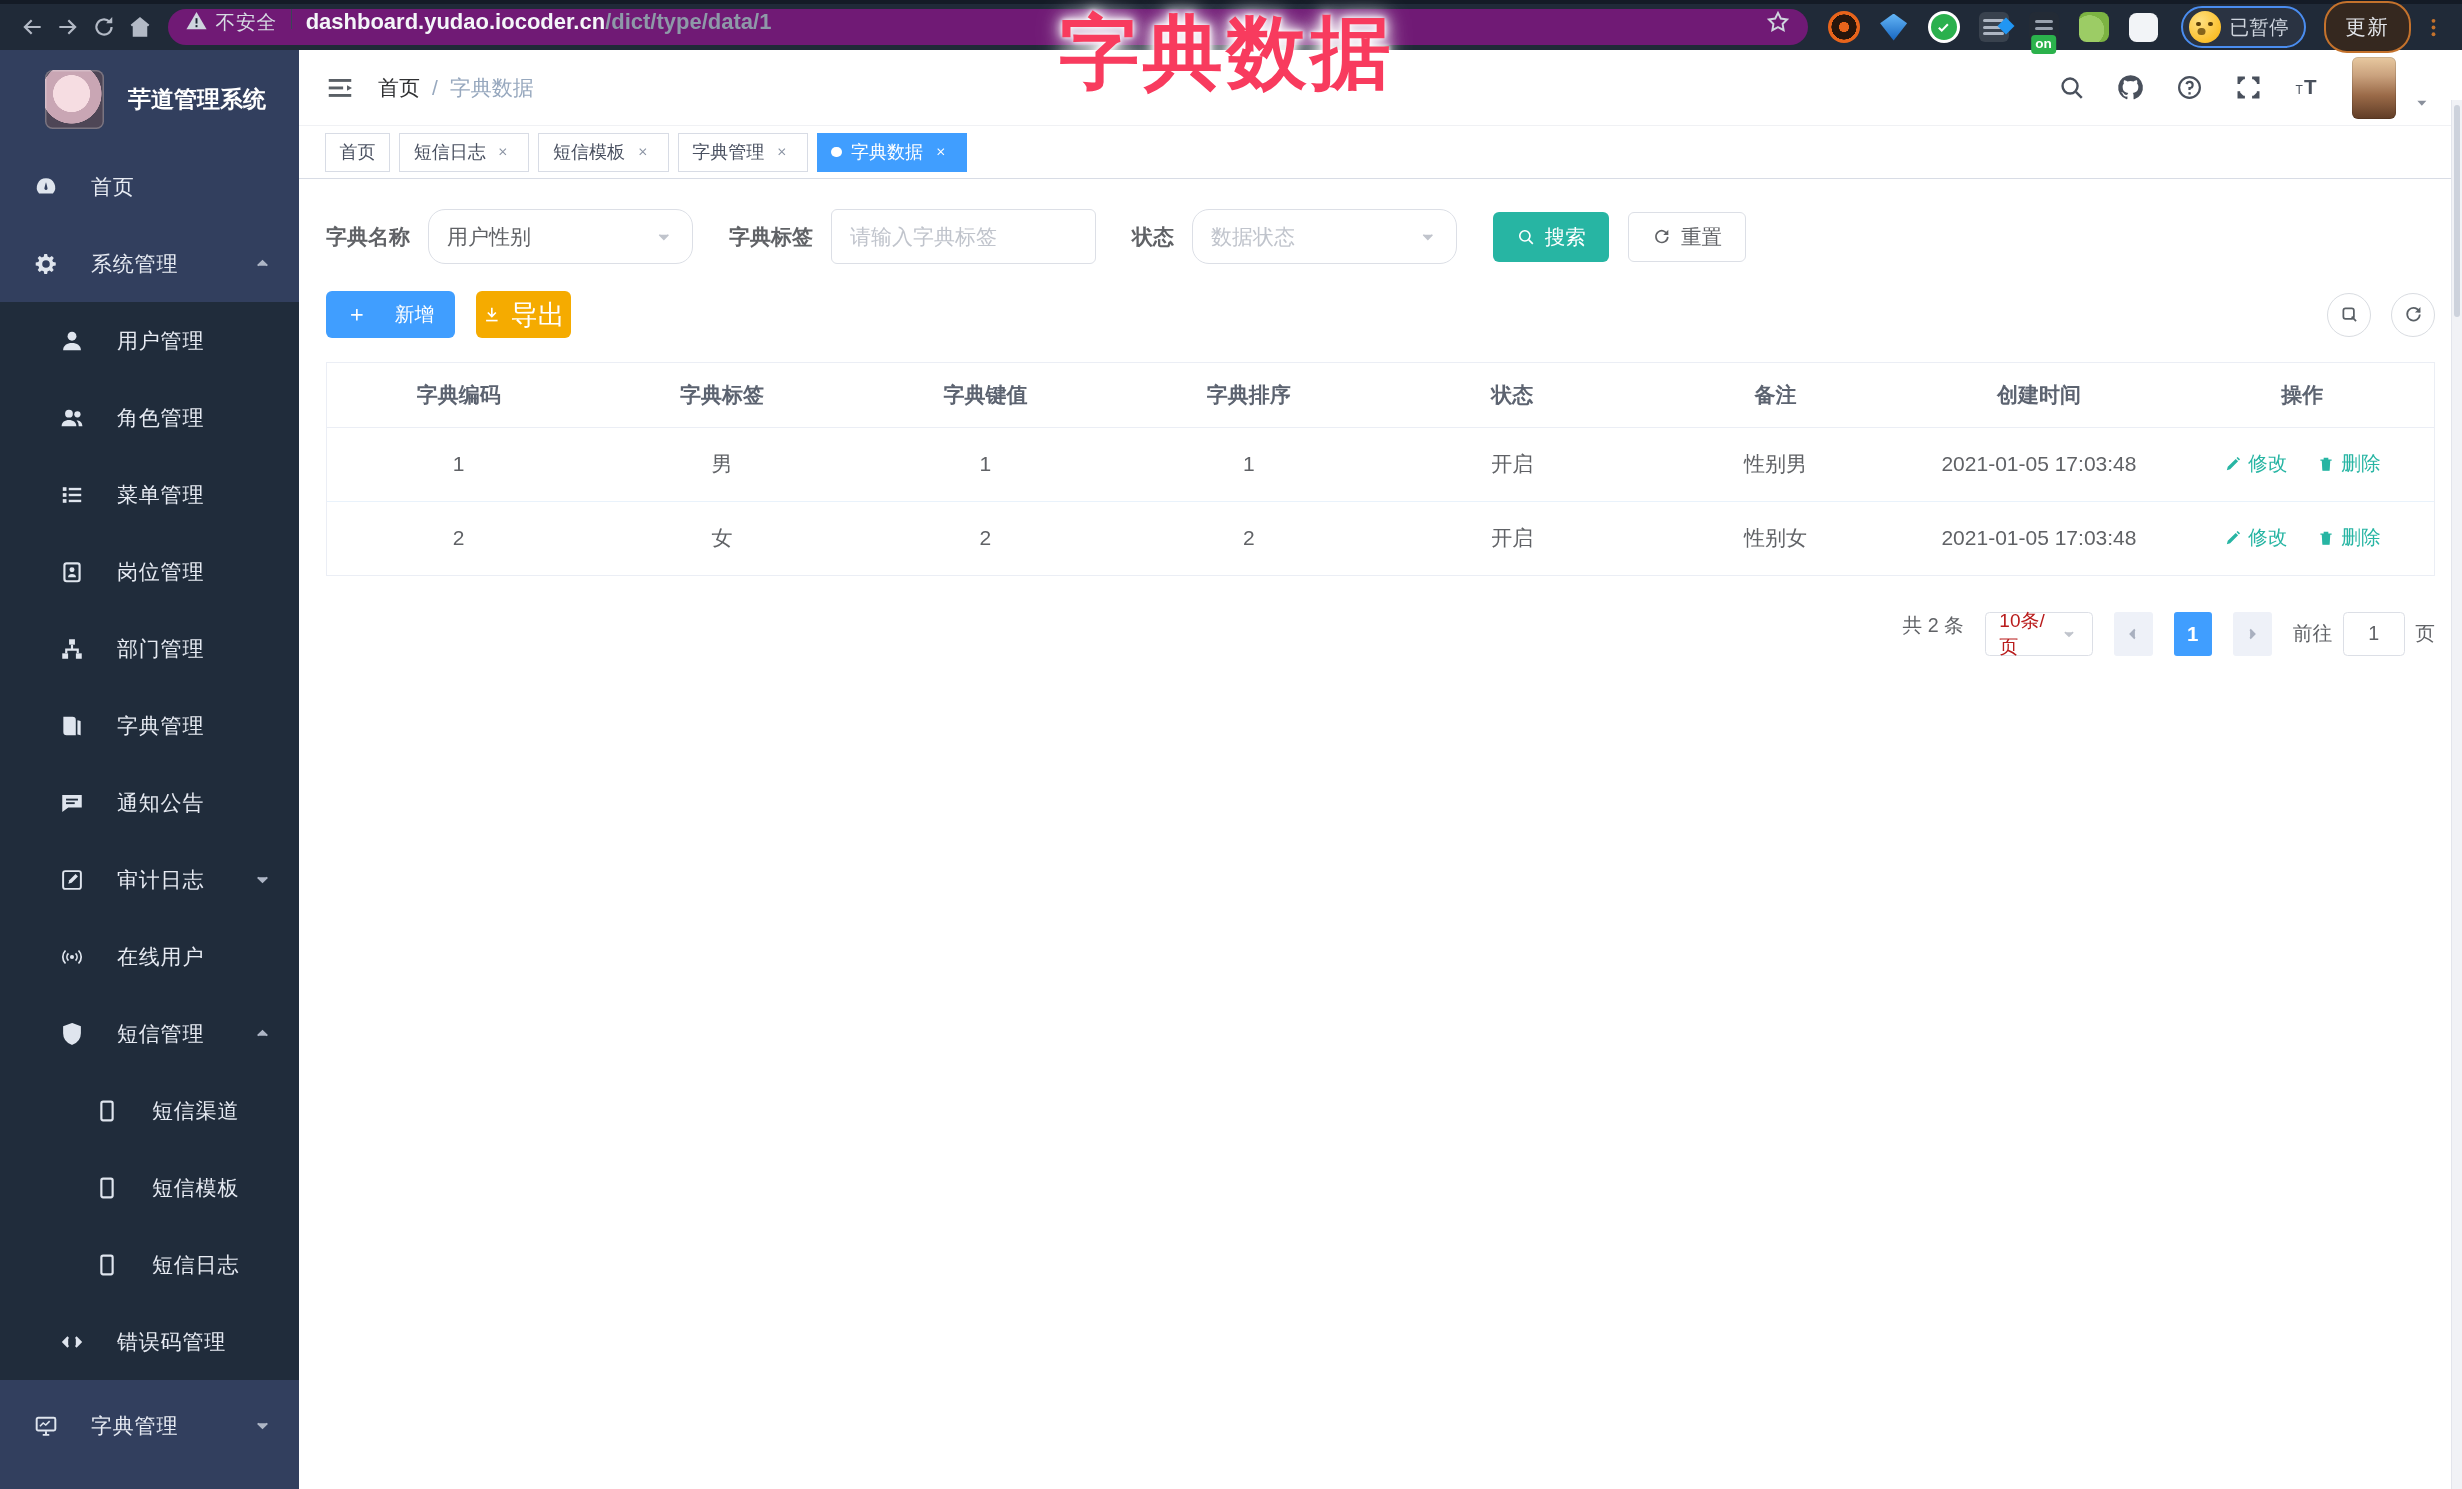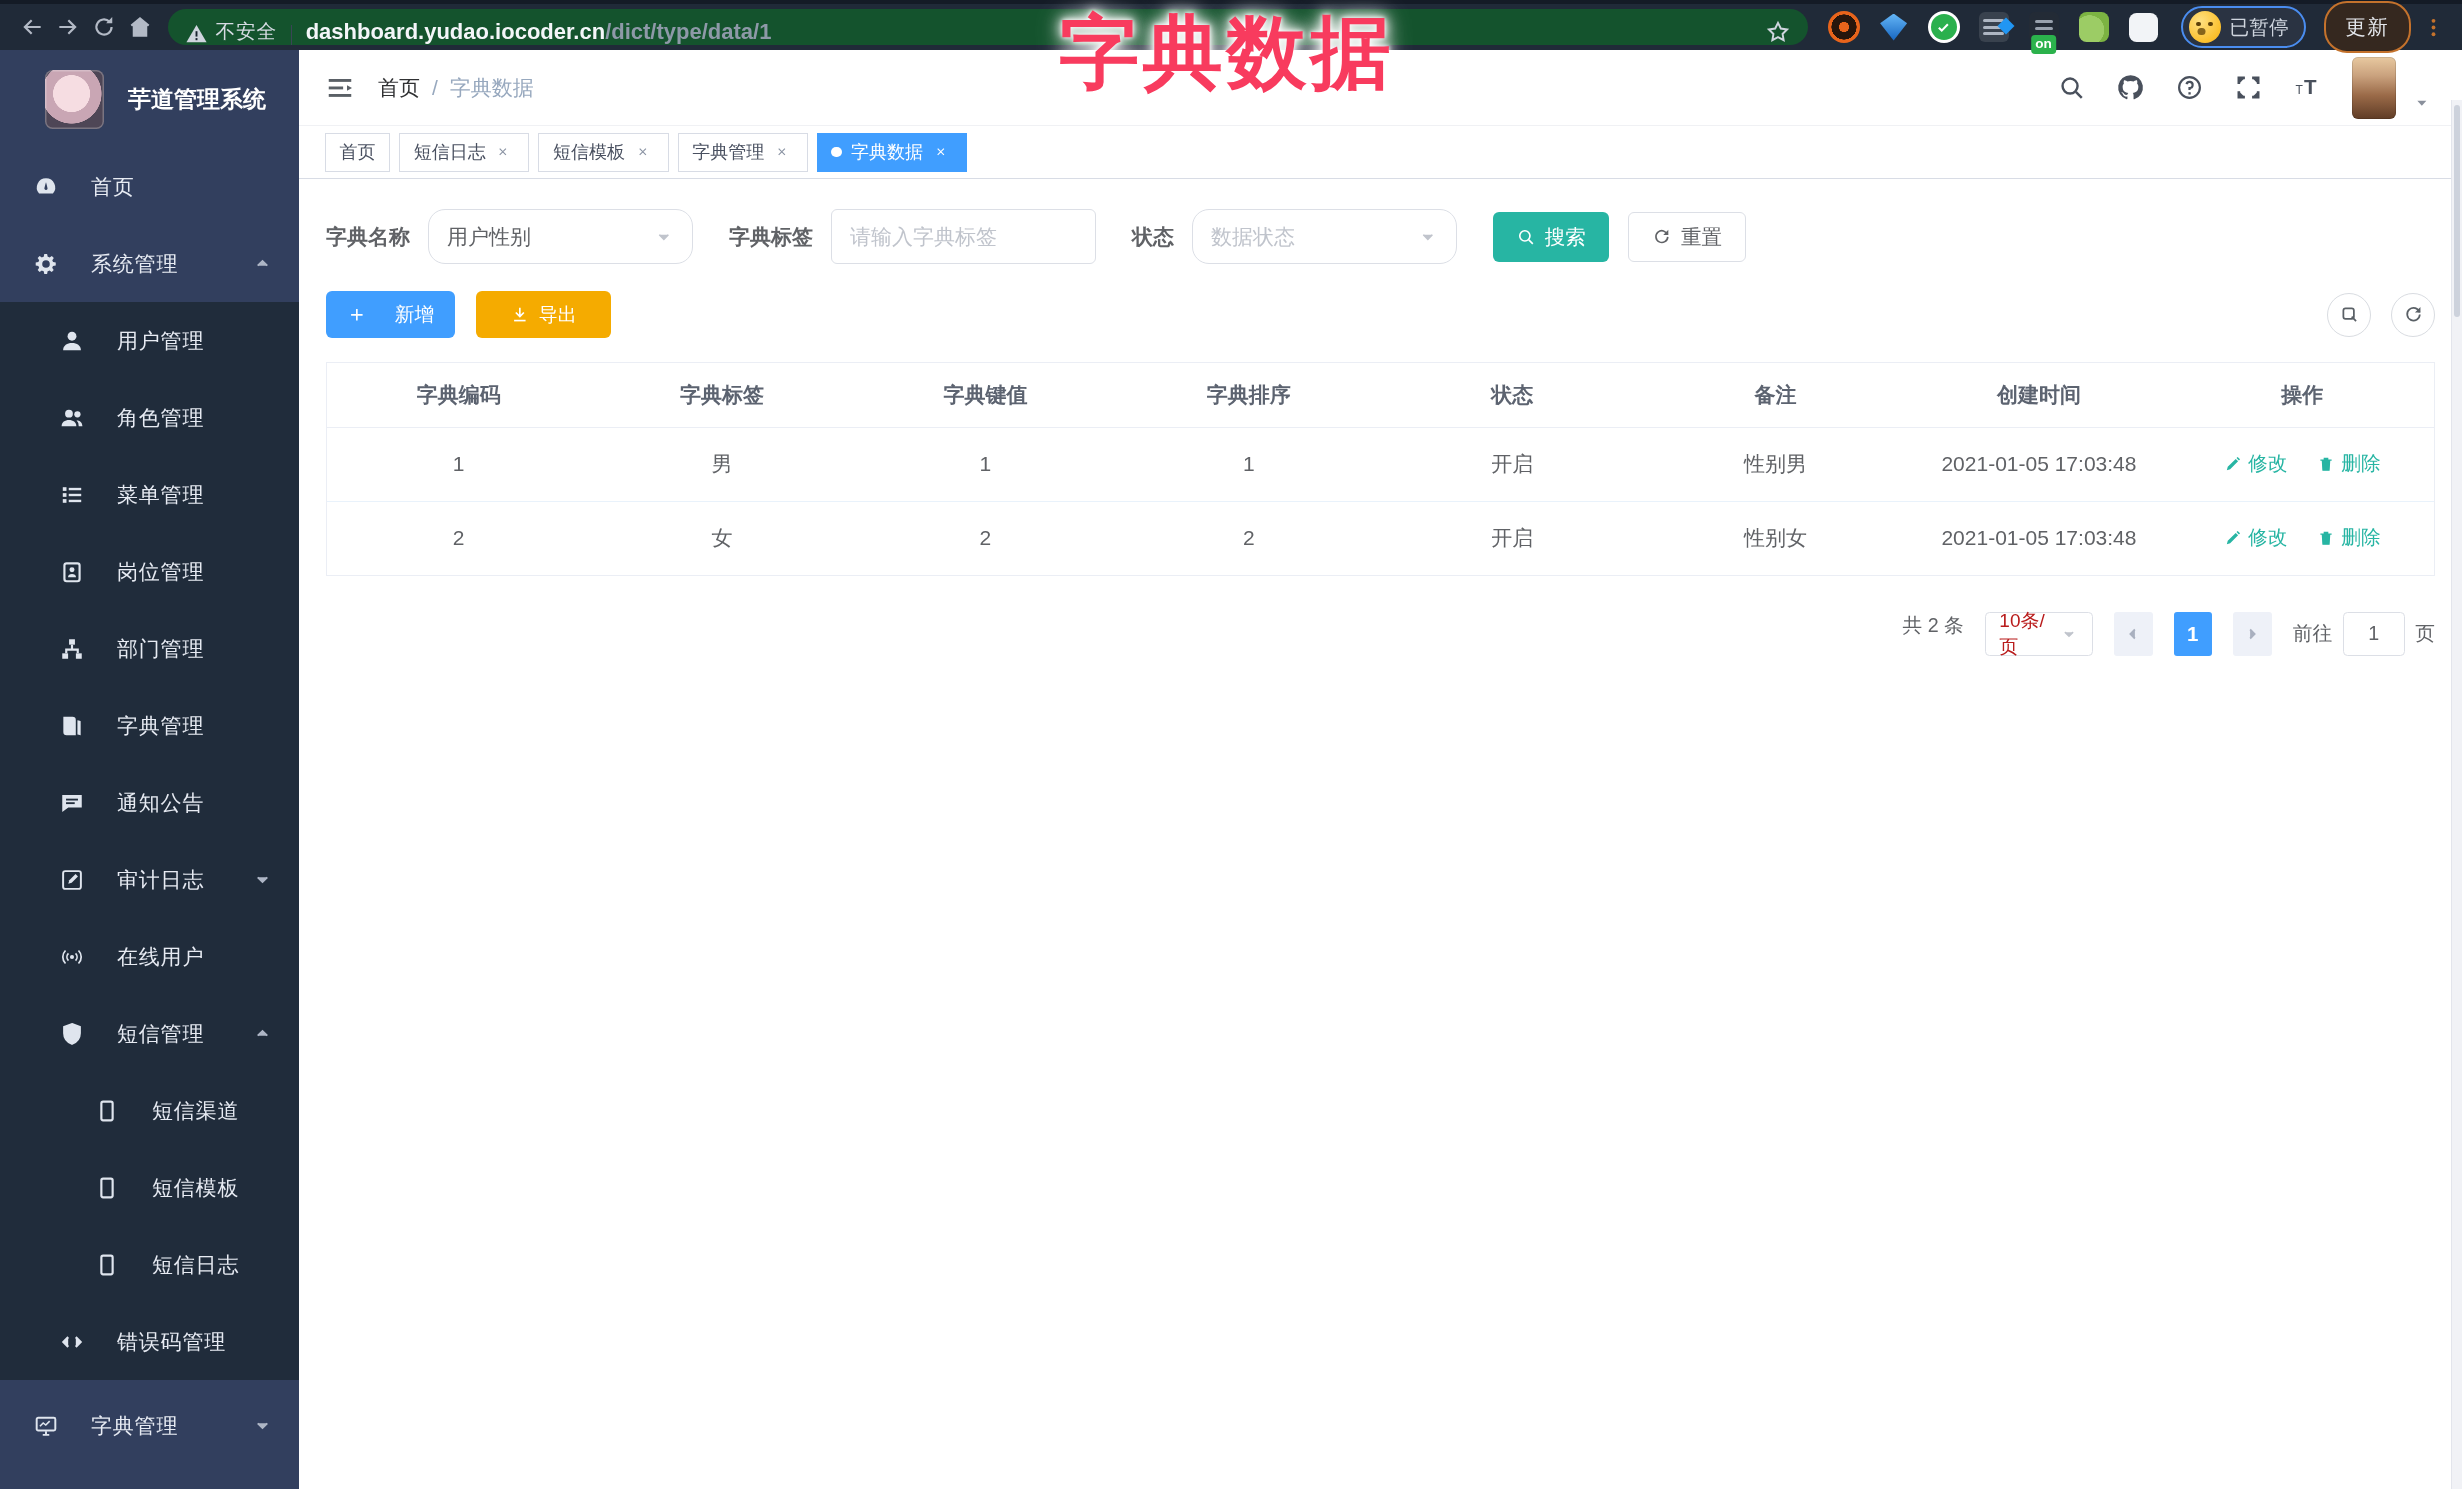--- a/index.html
+++ b/index.html
@@ -4,21 +4,21 @@
 <style>
   * { margin:0; padding:0; box-sizing:border-box; }
   html,body { width:2462px; height:1490px; overflow:hidden; font-family:"Liberation Sans","DejaVu Sans",sans-serif; background:#fff; }
   svg { display:block; }
   .ic svg { width:100%; height:100%; fill:currentColor; }
 
   
   .chrome { height:50px; background:#202a38; border-top:4.5px solid #141b26; display:flex; align-items:center; padding:0 13.6px; position:relative; z-index:5; }
   .nav-ic { width:36px; height:36px; display:flex; align-items:center; justify-content:center; color:#b3bac6; flex:0 0 auto; }
   .nav-ic svg { width:26px; height:26px; }
-  .omnibox { margin-left:10.6px; width:1652px; height:36px; background:#14532d; border-radius:18px; display:flex; align-items:flex-end; padding:0 16.7px; color:#e8ecf2; }
+  .omnibox { margin-left:10.6px; width:1652px; height:36px; background:#701a75; border-radius:18px; display:flex; align-items:flex-start; padding:0 16.7px; color:#e8ecf2; }
   .omni-warn { width:23px; height:23px; color:#cfd5de; margin-right:7.6px; }
   .omni-sec { font-size:19.7px; color:#d6dbe3; letter-spacing:0.8px; white-space:nowrap; }
   .omni-div { width:1.5px; height:19.7px; background:#3a4556; margin:0 13.6px; }
   .omni-host { font-size:22px; font-weight:bold; color:#f4f6f9; white-space:nowrap; }
   .omni-path { font-size:22px; font-weight:bold; color:#8e99a8; white-space:nowrap; }
   .omni-spacer { flex:1; }
   .omni-star { width:26px; height:26px; color:#cfd5de; }
   .extensions { display:flex; align-items:center; gap:18px; margin-left:19.7px; }
   .ext { width:32px; height:32px; position:relative; display:flex; align-items:center; justify-content:center; flex:0 0 auto; }
   .ext-orange { border-radius:50%; background:radial-gradient(circle at 50% 50%, #e8641b 0 22%, #27160c 23% 55%, #e8641b 56% 100%); }
@@ -101,21 +101,21 @@
   .inp { width:265px; height:55px; border:1.5px solid #dcdfe6; border-radius:6px; font-size:21px; color:#701a75; padding:0 18px; outline:none; font-family:inherit; }
   .inp::placeholder { color:#c0c4cc; }
   .btn { height:50px; border:none; border-radius:6px; font-size:20.5px; display:inline-flex; align-items:center; justify-content:center; gap:9px; padding:0 23px; cursor:pointer; font-family:inherit; white-space:nowrap; }
   .btn .bic { width:19.7px; height:19.7px; }
   .btn .bic svg { width:19.7px; height:19.7px; }
   .btn-search { background:#27b5a3; color:#fff; margin-right:19.7px; }
   .btn-reset { background:#fff; color:#606266; border:1.5px solid #dcdfe6; }
 
   .action-row { margin-top:27px; display:flex; align-items:center; }
   .btn-add { background:#409eff; color:#fff; height:47px; padding:0 21px; font-size:19.7px; margin-right:21px;gap:28px; }
-  .btn-export { background:#f5ab00; color:#fff; height:47px; padding:0 34px; font-size:19px; }
+  .btn-export { background:#f5ab00; color:#fff; height:47px; padding:0 6px; font-size:27px; }
   .circles { margin-left:auto; display:flex; gap:19.7px; }
   .circle-btn { width:44px; height:44px; border-radius:50%; border:1.5px solid #d9dce1; background:#fff; color:#5a6066; display:flex; align-items:center; justify-content:center; cursor:pointer; }
   .circle-btn svg { width:21px; height:21px; }
 
   .table-wrap { margin-top:24px; border:1.5px solid #ebeef5; border-bottom:none; }
   table { width:100%; border-collapse:collapse; font-size:21px; color:#606266; table-layout:fixed; }
   th { height:64px; font-weight:bold; color:#5c6370; text-align:center; border-bottom:1.5px solid #ebeef5; background:#fff; }
   td { height:74px; text-align:center; border-bottom:1.5px solid #e9f2fb; }
   tr:last-child td { border-bottom:1.5px solid #ebeef5; }
   .op-link { color:#27b5a3; font-size:19.7px; display:inline-flex; align-items:center; gap:6px; margin:0 12px; cursor:pointer; text-decoration:none; }

